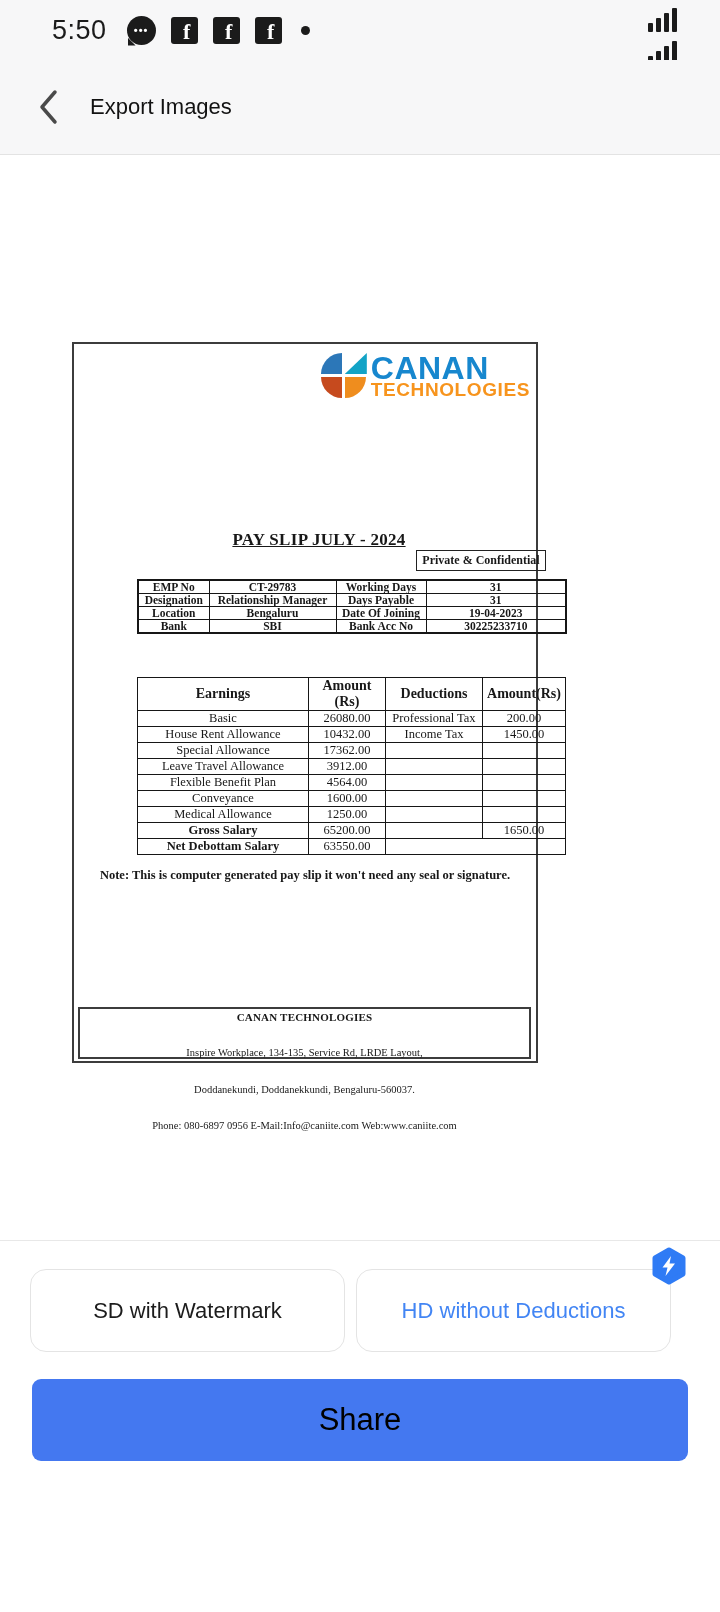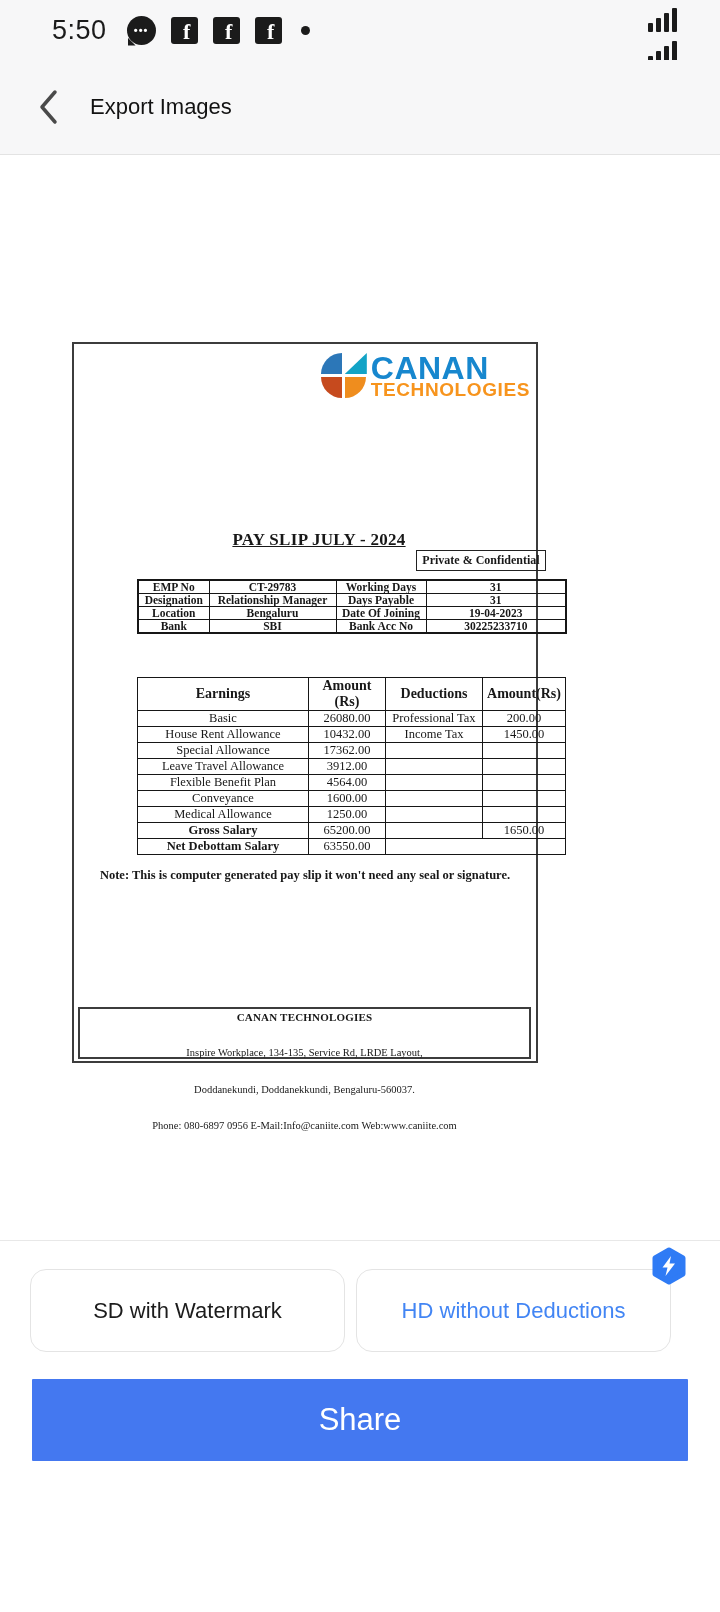--- a/index.html
+++ b/index.html
@@ -79,21 +79,21 @@
   .df-line { font-size:10.5px; line-height:12.5px;margin-top:24px; }
 
   
   .bottom-panel { position:absolute; top:1240px; left:0; right:0; bottom:0; background:#fff; border-top:1px solid #E8E8E8; }
   .opt-btn { position:absolute; top:28px; width:315px; height:83px; background:#fff; border:1.5px solid #E4E4E4;
     border-radius:16px; display:flex; align-items:center; justify-content:center; font-size:22px; color:#1c1c1c; cursor:pointer; }
   .opt-sd { left:30px; }
   .opt-hd { left:356px; color:#4285F4; }
   .hd-badge { position:absolute; top:6px; left:650px; width:38px; height:38px; }
   .share-btn { position:absolute; top:138px; left:32px; width:656px; height:82px; background:#4478F0;
-    border-radius:1px; color:#ffffff; font-size:31px; display:flex; align-items:center; justify-content:center; cursor:pointer; }
+    border-radius:9px; color:#000000; font-size:31px; display:flex; align-items:center; justify-content:center; cursor:pointer; }
 </style>
 </head>
 <body>
 
 <div class="screen">
 
   <div class="status-bar">
     <div class="sb-time">5:50</div>
     <div class="sb-left">
       <div class="ic-msgr">

